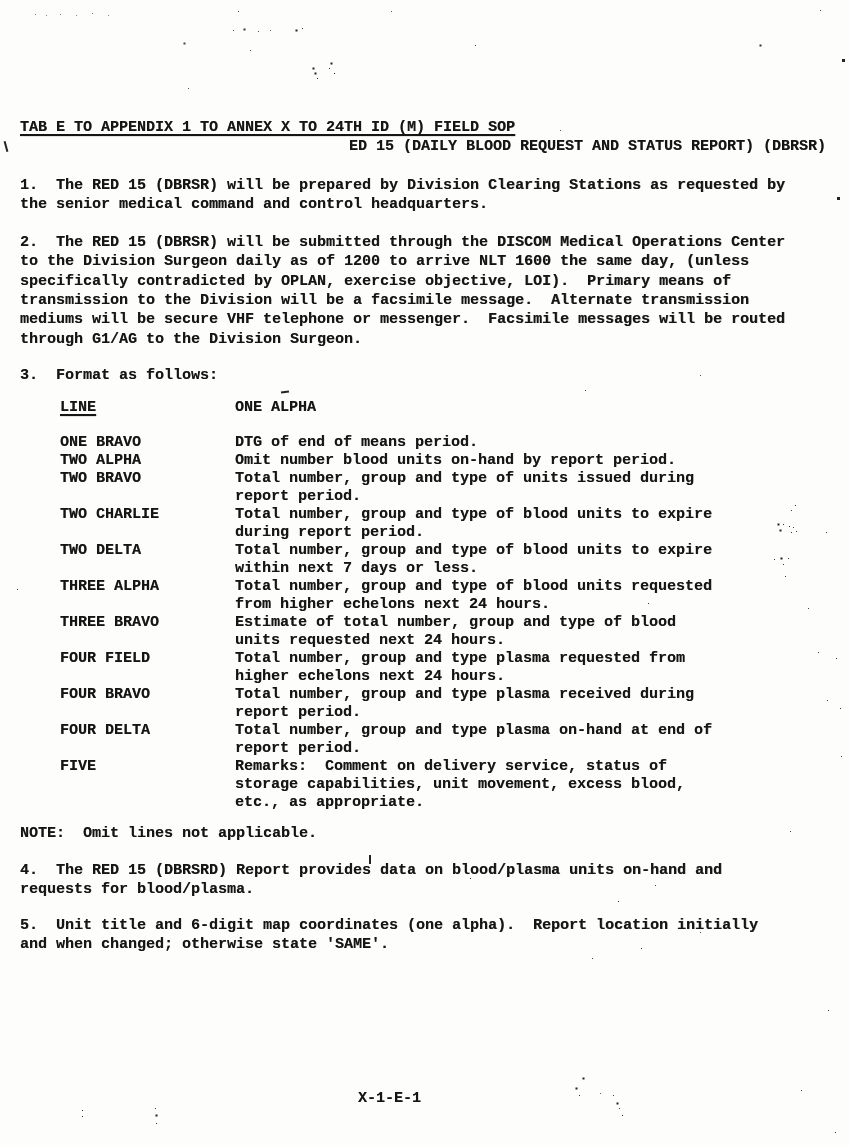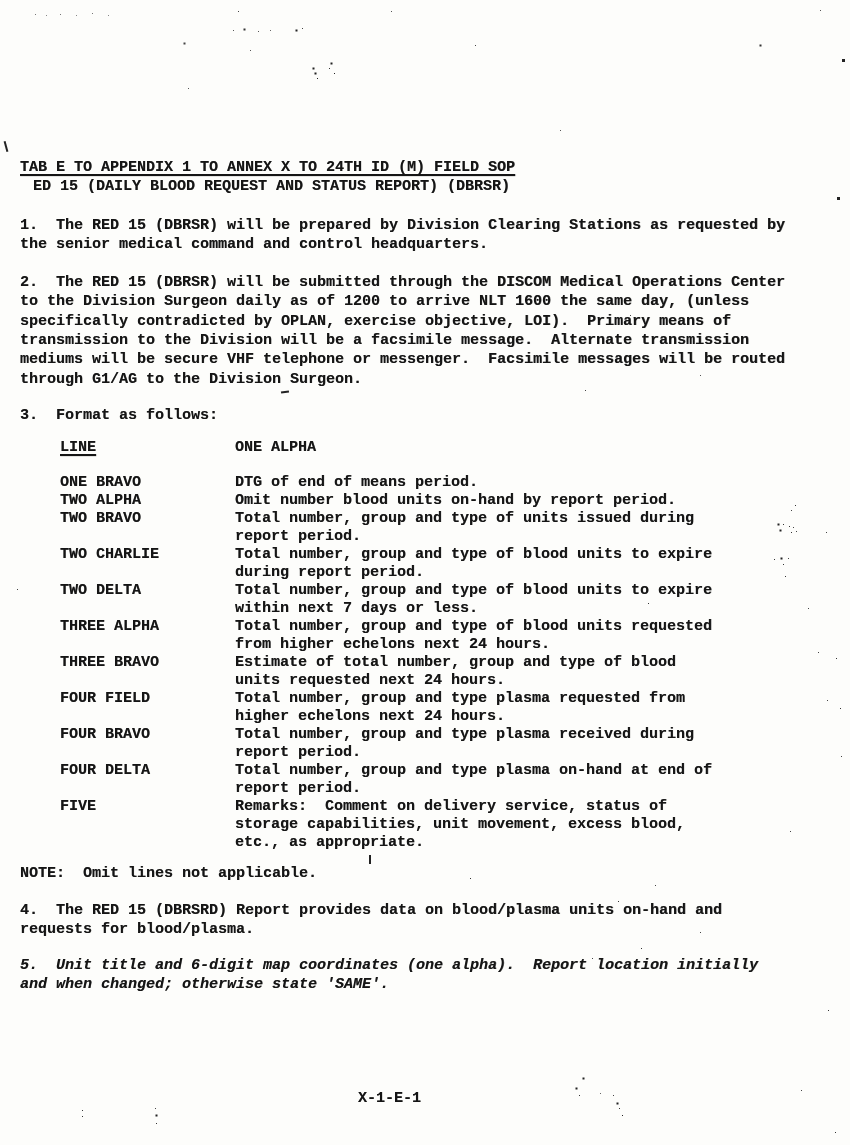--- a/index.html
+++ b/index.html
@@ -8,42 +8,42 @@
     position:relative;
     width:850px;height:1145px;
     background:#fdfdfb;
     overflow:hidden;
     font-family:"Liberation Mono","DejaVu Sans Mono",monospace;
     font-weight:700;
     color:#151515;
   }
   .doc{
     position:absolute;left:20px;top:118px;width:806px;
-    font-size:15px;line-height:19.3px;margin-top:40px;
+    font-size:15px;line-height:19.3px;
   }
   .pre{white-space:pre-wrap;}
   .ul{
     text-decoration:underline;
     text-decoration-thickness:1.8px;
     text-underline-offset:3px;
   }
   .txt{text-shadow:0.3px 0.2px 0.4px rgba(10,10,10,0.55);}
-  .title2{margin-left:13px;}
+  .title2{margin-left:13px;text-align:right;}
   .para{margin-top:19px;}
   .p3{margin-top:17px;}
   .fmt-table{
     display:grid;
     grid-template-columns:175px 1fr;
     margin:14px 0 0 40px;
     line-height:18px;
   }
   .fmt-table .th{margin-bottom:17px;}
   .note{margin-top:12px;}
   .p4{margin-top:17px;}
-  .p5{margin-top:17px;font-style:italic;}
+  .p5{margin-top:17px;}
   .footer{
     position:absolute;left:358px;top:1089px;
     font-size:15px;line-height:19.3px;
   }
   
   .noise{
     position:absolute;left:0;top:0;width:1px;height:1px;background:transparent;
     box-shadow:
       35px 14px 0 0 #777, 46px 15px 0 0 #888, 60px 14px 0 0 #777, 76px 15px 0 0 #888,
       92px 13px 0 0 #777, 108px 15px 0 0 #888, 238px 11px 0 0 #444, 250px 50px 0 0 #555,

